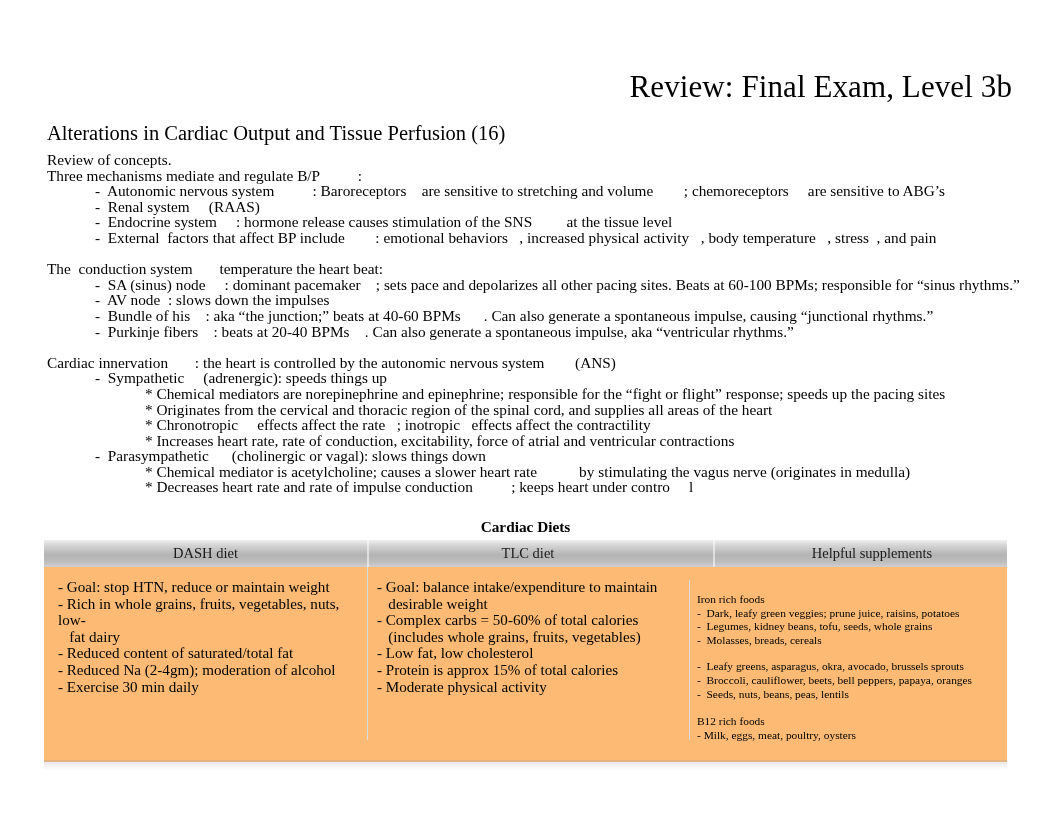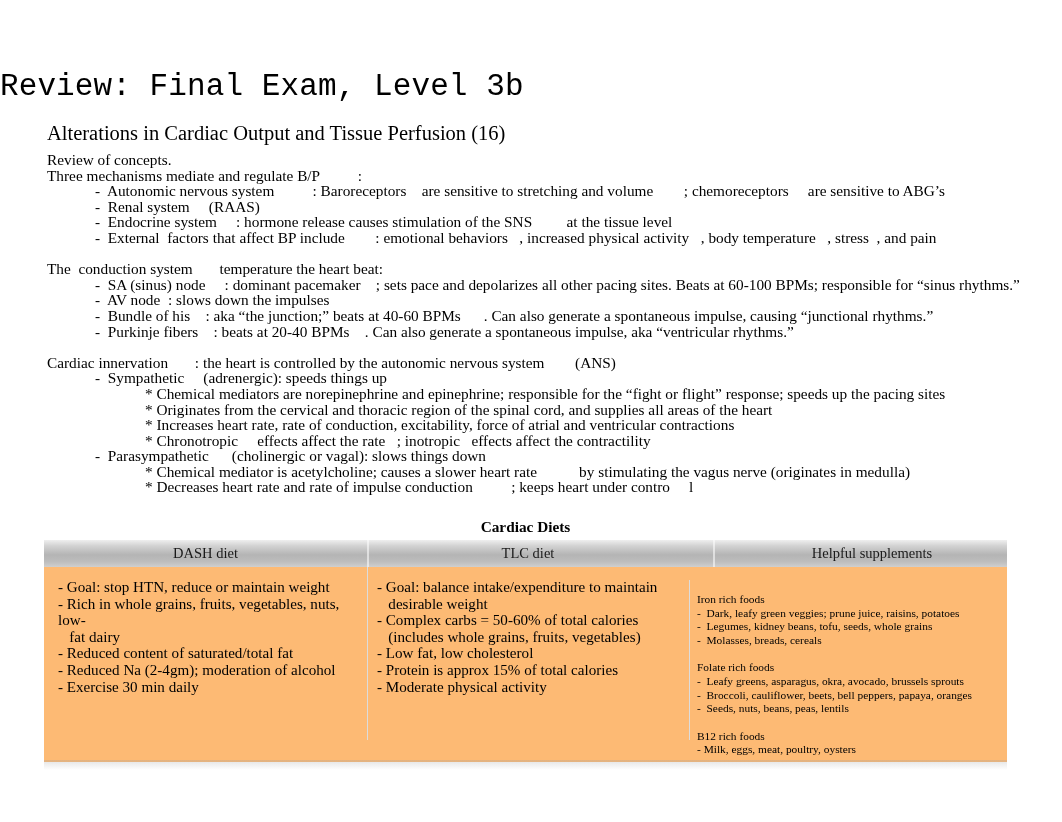--- a/index.html
+++ b/index.html
@@ -21,26 +21,25 @@
     height: 822px;
     box-sizing: border-box;
   }
 
   
   .doc-title {
     position: absolute;
     left: 0;
     top: 47px;
     width: 1012px;
-    text-align: left;
+    text-align: right;
     font-size: 31px;
     line-height: 38px;
     font-weight: normal;
     letter-spacing: 0.1px;
-    font-family: Liberation Mono, monospace;
   }
 
   
   .section-heading {
     position: absolute;
     left: 47px;
     top: 104px;
     font-size: 20.5px;
     line-height: 25px;
     font-weight: normal;
@@ -177,22 +176,22 @@
       <div class="ln dash">-  External  factors that affect BP include        : emotional behaviors   , increased physical activity   , body temperature   , stress  , and pain</div>
       <div class="ln gap-before">The  conduction system       temperature the heart beat:</div>
       <div class="ln dash">-  SA (sinus) node     : dominant pacemaker    ; sets pace and depolarizes all other pacing sites. Beats at 60-100 BPMs; responsible for “sinus rhythms.”</div>
       <div class="ln dash">-  AV node  : slows down the impulses</div>
       <div class="ln dash">-  Bundle of his    : aka “the junction;” beats at 40-60 BPMs      . Can also generate a spontaneous impulse, causing “junctional rhythms.”</div>
       <div class="ln dash">-  Purkinje fibers    : beats at 20-40 BPMs    . Can also generate a spontaneous impulse, aka “ventricular rhythms.”</div>
       <div class="ln gap-before">Cardiac innervation       : the heart is controlled by the autonomic nervous system        (ANS)</div>
       <div class="ln dash">-  Sympathetic     (adrenergic): speeds things up</div>
       <div class="ln star">* Chemical mediators are norepinephrine and epinephrine; responsible for the “fight or flight” response; speeds up the pacing sites</div>
       <div class="ln star">* Originates from the cervical and thoracic region of the spinal cord, and supplies all areas of the heart</div>
+      <div class="ln star">* Chronotropic     effects affect the rate   ; inotropic   effects affect the contractility</div>
       <div class="ln star">* Increases heart rate, rate of conduction, excitability, force of atrial and ventricular contractions</div>
-      <div class="ln star">* Chronotropic     effects affect the rate   ; inotropic   effects affect the contractility</div>
       <div class="ln dash">-  Parasympathetic      (cholinergic or vagal): slows things down</div>
       <div class="ln star">* Chemical mediator is acetylcholine; causes a slower heart rate           by stimulating the vagus nerve (originates in medulla)</div>
       <div class="ln star">* Decreases heart rate and rate of impulse conduction          ; keeps heart under contro     l</div>
     </div>
 
   <div class="table-caption">Cardiac Diets</div>
 
   <div class="diet-table">
     <div class="thead">
       <div class="th c1">DASH diet</div>
@@ -219,21 +218,20 @@
         </div>
       <div class="td c3">
           <div class="supp-group">
             <div class="supp-head">Iron rich foods</div>
             <div class="supp-item">-  Dark, leafy green veggies; prune juice, raisins, potatoes</div>
             <div class="supp-item">-  Legumes, kidney beans, tofu, seeds, whole grains</div>
             <div class="supp-item">-  Molasses, breads, cereals</div>
           </div>
           <div class="supp-spacer"></div>
           <div class="supp-group">
-            <div class="supp-head">Folate rich foods</div>
             <div class="supp-item">-  Leafy greens, asparagus, okra, avocado, brussels sprouts</div>
             <div class="supp-item">-  Broccoli, cauliflower, beets, bell peppers, papaya, oranges</div>
             <div class="supp-item">-  Seeds, nuts, beans, peas, lentils</div>
           </div>
           <div class="supp-spacer"></div>
           <div class="supp-group">
             <div class="supp-head">B12 rich foods</div>
             <div class="supp-item">- Milk, eggs, meat, poultry, oysters</div>
           </div>
         </div>

